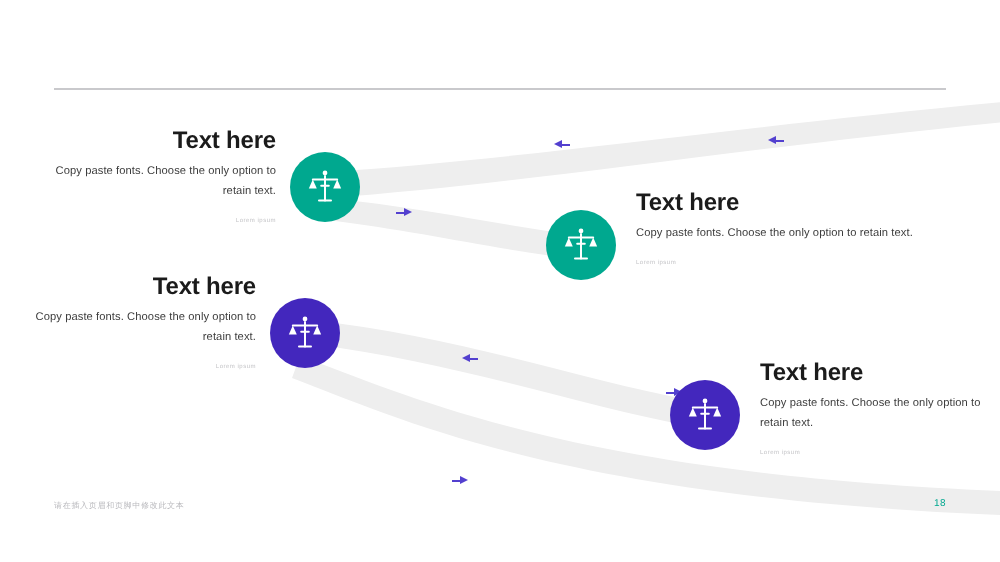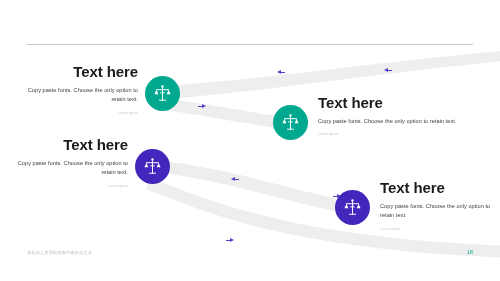--- a/index.html
+++ b/index.html
@@ -60,21 +60,21 @@
     position: absolute;
     height: 1.2px;
     width: 4px;
     background: #5340cf;
   }
 
   
   .block { position: absolute; }
   .block h3 {
     margin: 0 0 5px 0;
-    font-size: 15px;
+    font-size: 12px;
     font-weight: bold;
     color: #1b1b1b;
     letter-spacing: -0.1px;
     line-height: 1.1;
   }
   .block p.body {
     margin: 0;
     font-size: 5.6px;
     line-height: 1.75;
     color: #3d3d3d;

